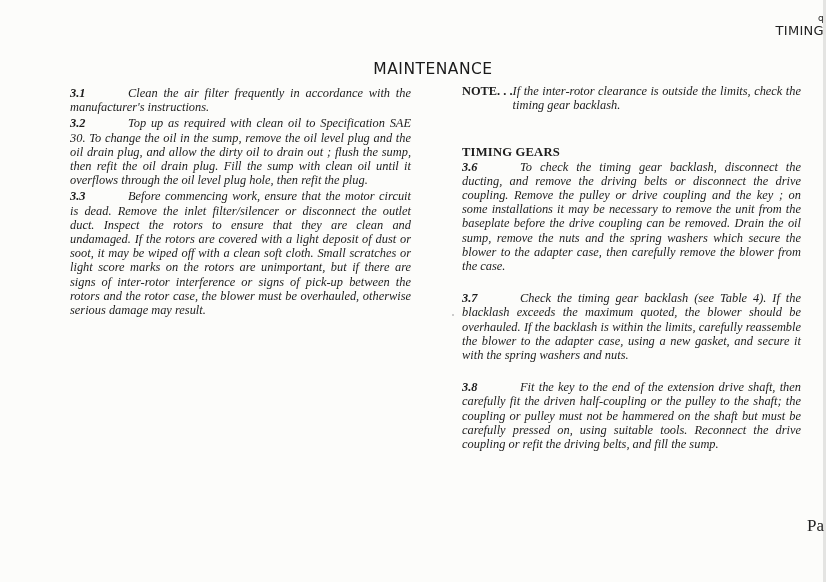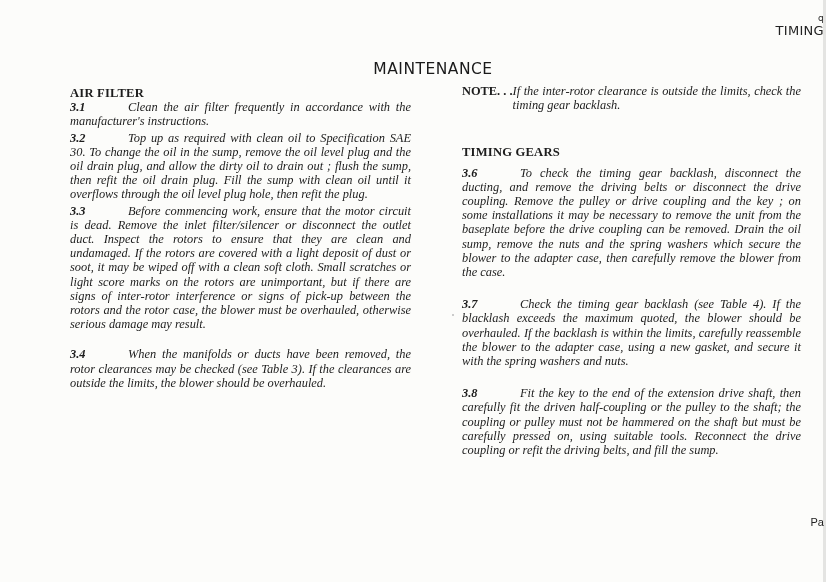--- a/index.html
+++ b/index.html
@@ -27,63 +27,59 @@
   .col-left { left: 70px; width: 341px; top: 86px; }
   .col-right { left: 462px; width: 339px; top: 84px; }
   .heading { font-weight: bold; font-size: 12.6px; margin: 0; letter-spacing: 0.2px; }
   .para { margin: 0; text-align: justify; font-style: italic; }
   .num { font-weight: bold; display: inline-block; width: 58px; }
   .note-row { display: flex; }
   .note-label { font-weight: bold; white-space: nowrap; }
   .note-text { margin: 0; }
   .page-num {
     position: absolute; top: 516px; right: 2px;
-    font-family: Liberation Sans, sans-serif; font-size: 11px; color:#222;
+    font-family: Liberation Serif, serif; font-size: 17px; color:#222;
   }
   .speck { position:absolute; width:2px; height:2px; background:#bbb; border-radius:1px; }
 </style>
 </head>
 <body>
 
 <div class="page-edge"></div>
 
 <div class="section-label">
   <span class="section-mark">q</span>
   <span>TIMING</span>
 </div>
 
 <h1 class="page-title">MAINTENANCE</h1>
 
 <div class="col col-left">
-  <h2 class="heading">AIR FILTER</h2>
   <p class="para">
     <span class="num">3.1</span><span>Clean the air filter frequently in accordance with the manufacturer's instructions.</span>
   </p>
 
   <p class="para" style="margin-top:2px;">
     <span class="num">3.2</span><span>Top up as required with clean oil to Specification SAE 30.  To change the oil in the sump, remove the oil level plug and the oil drain plug, and allow the dirty oil to drain out ; flush the sump, then refit the oil drain plug. Fill the sump with clean oil until it overflows through the oil level plug hole, then refit the plug.</span>
   </p>
 
   <p class="para" style="margin-top:2px;">
     <span class="num">3.3</span><span>Before commencing work, ensure that the motor circuit is dead.  Remove the inlet filter/silencer or disconnect the outlet duct.  Inspect the rotors to ensure that they are clean and undamaged.  If the rotors are covered with a light deposit of dust or soot, it may be wiped off with a clean soft cloth.  Small scratches or light score marks on the rotors are unimportant, but if there are signs of inter-rotor interference or signs of pick-up between the rotors and the rotor case, the blower must be overhauled, otherwise serious damage may result.</span>
   </p>
-  <p class="para" style="margin-top:16px;">
-    <span class="num">3.4</span><span>When the manifolds or ducts have been removed, the rotor clearances may be checked (see Table 3).  If the clearances are outside the limits, the blower should be overhauled.</span>
-  </p>
 </div>
 
 <div class="col col-right">
   <div class="note-row">
     <span class="note-label">NOTE. . .</span>
     <p class="note-text para">If the inter-rotor clearance is outside the limits, check the timing gear backlash.</p>
   </div>
 
 
   <h2 class="heading" style="margin-top:33px;">TIMING GEARS</h2>
-  <p class="para" style="margin-top:6px;">
+  <p class="para" style="">
     <span class="num">3.6</span><span>To check the timing gear backlash, disconnect the ducting, and remove the driving belts or disconnect the drive coupling.  Remove the pulley or drive coupling and the key ; on some installations it may be necessary to remove the unit from the baseplate before the drive coupling can be removed.  Drain the oil sump, remove the nuts and the spring washers which secure the blower to the adapter case, then carefully remove the blower from the case.</span>
   </p>
   <p class="para" style="margin-top:18px;">
     <span class="num">3.7</span><span>Check the timing gear backlash (see Table 4). If the blacklash exceeds the maximum quoted, the blower should be overhauled.  If the backlash is within the limits, carefully reassemble the blower to the adapter case, using a new gasket, and secure it with the spring washers and nuts.</span>
   </p>
   <p class="para" style="margin-top:18px;">
     <span class="num">3.8</span><span>Fit the key to the end of the extension drive shaft, then carefully fit the driven half-coupling or the pulley to the shaft; the coupling or pulley must not be hammered on the shaft but must be carefully pressed on, using suitable tools.  Reconnect the drive coupling or refit the driving belts, and fill the sump.</span>
   </p>
 </div>
 

